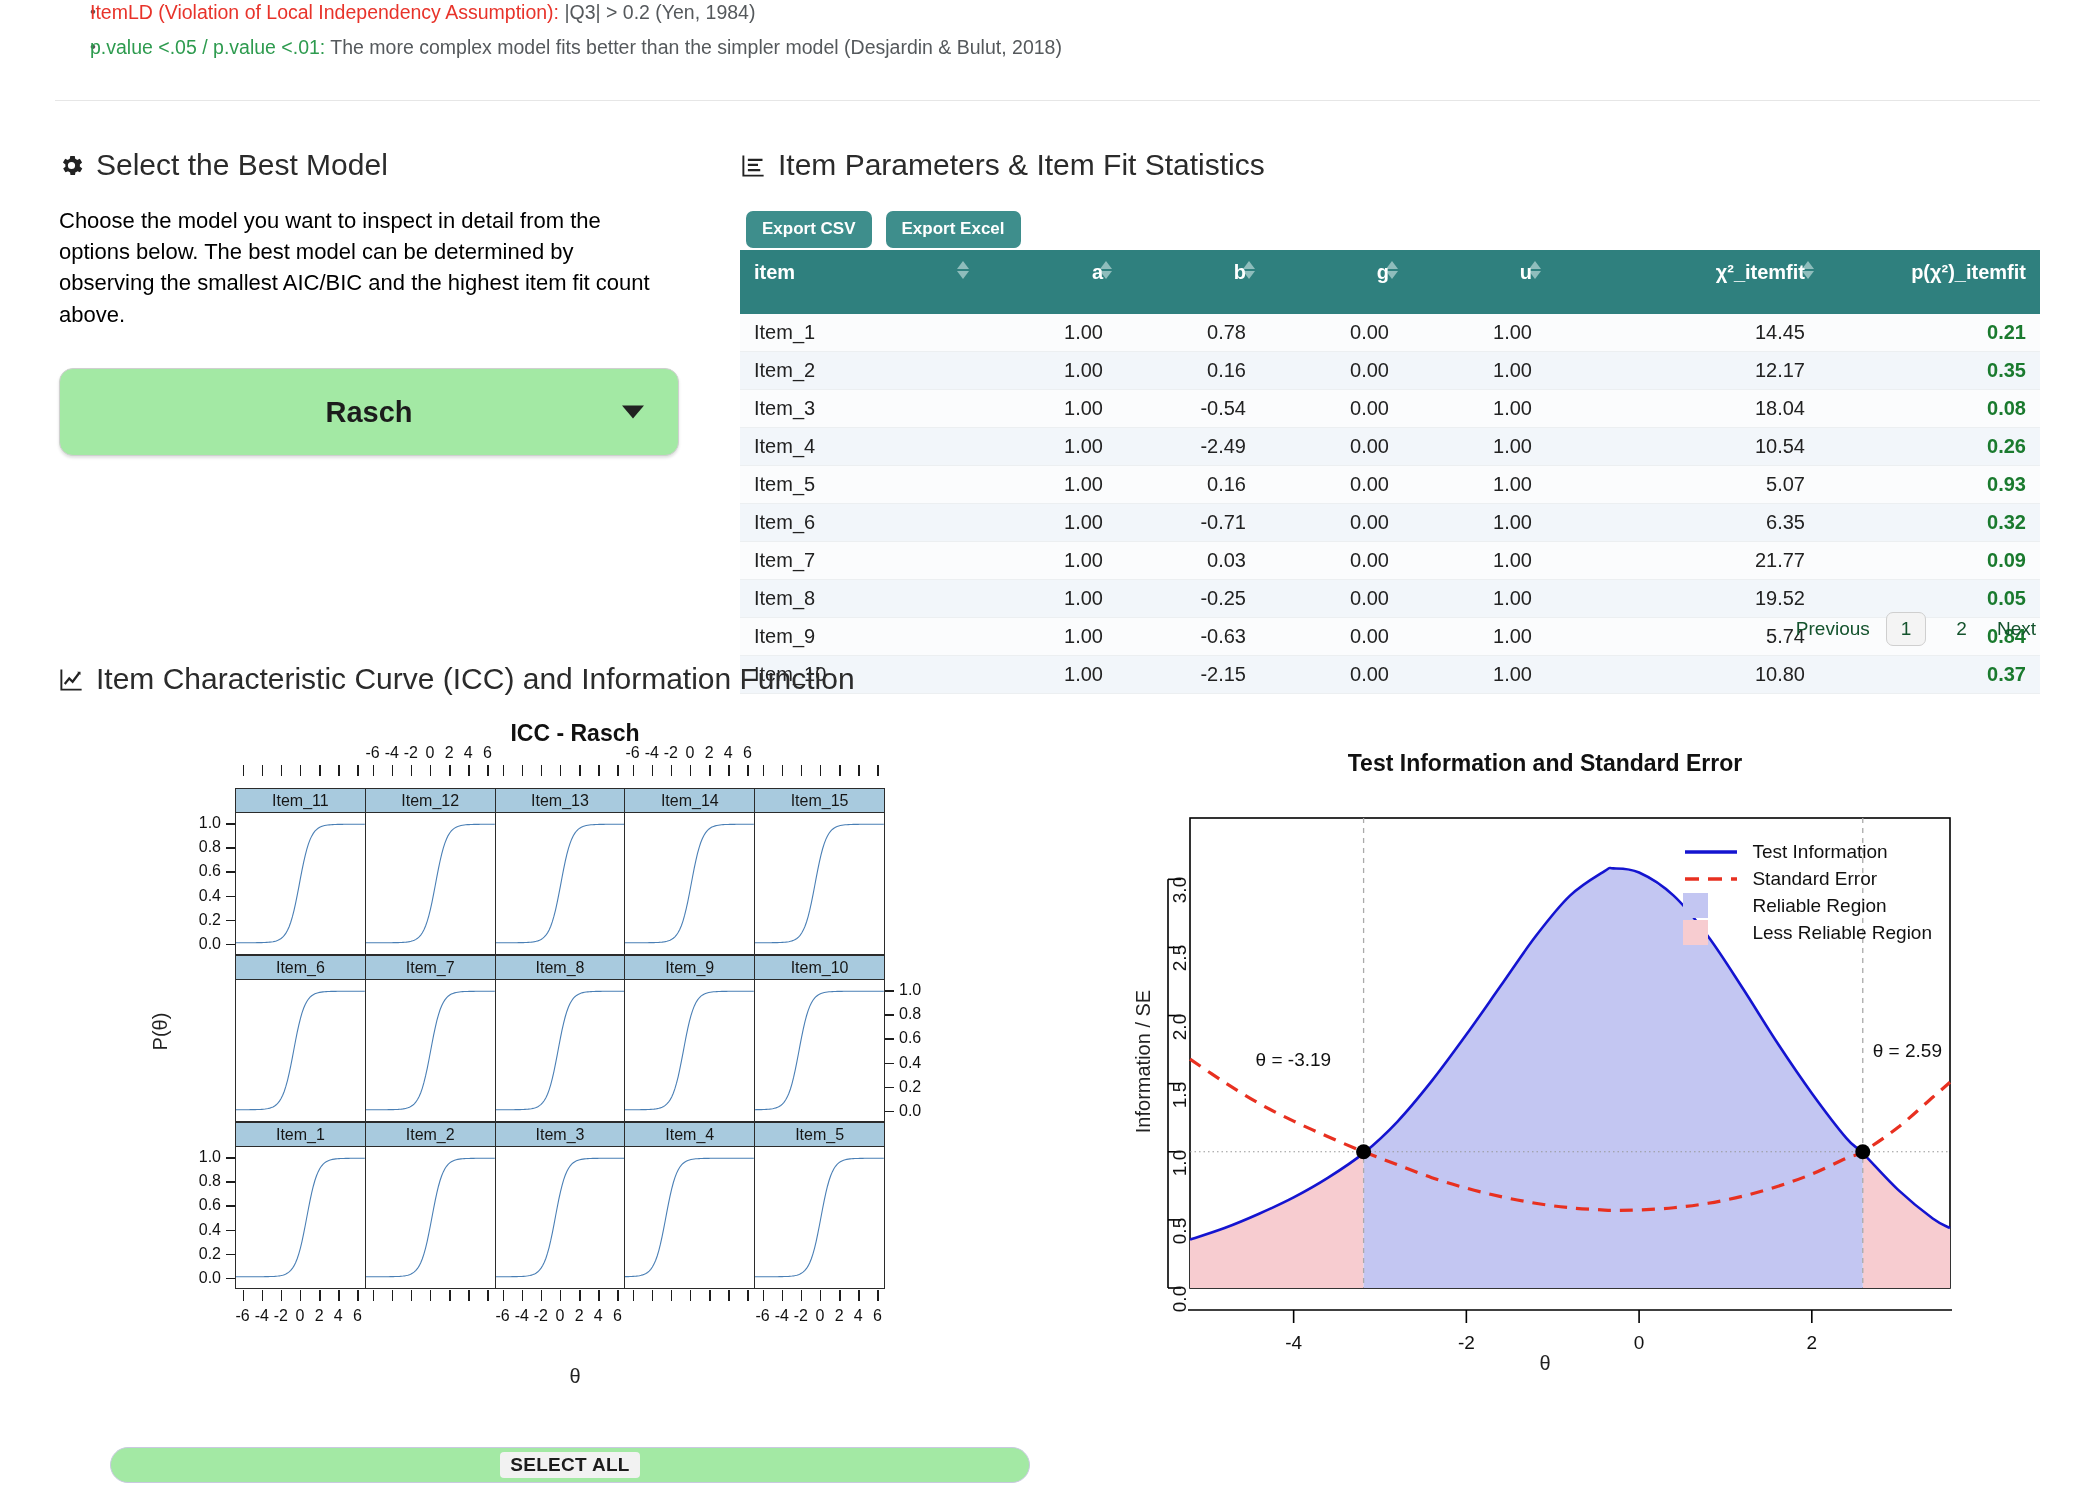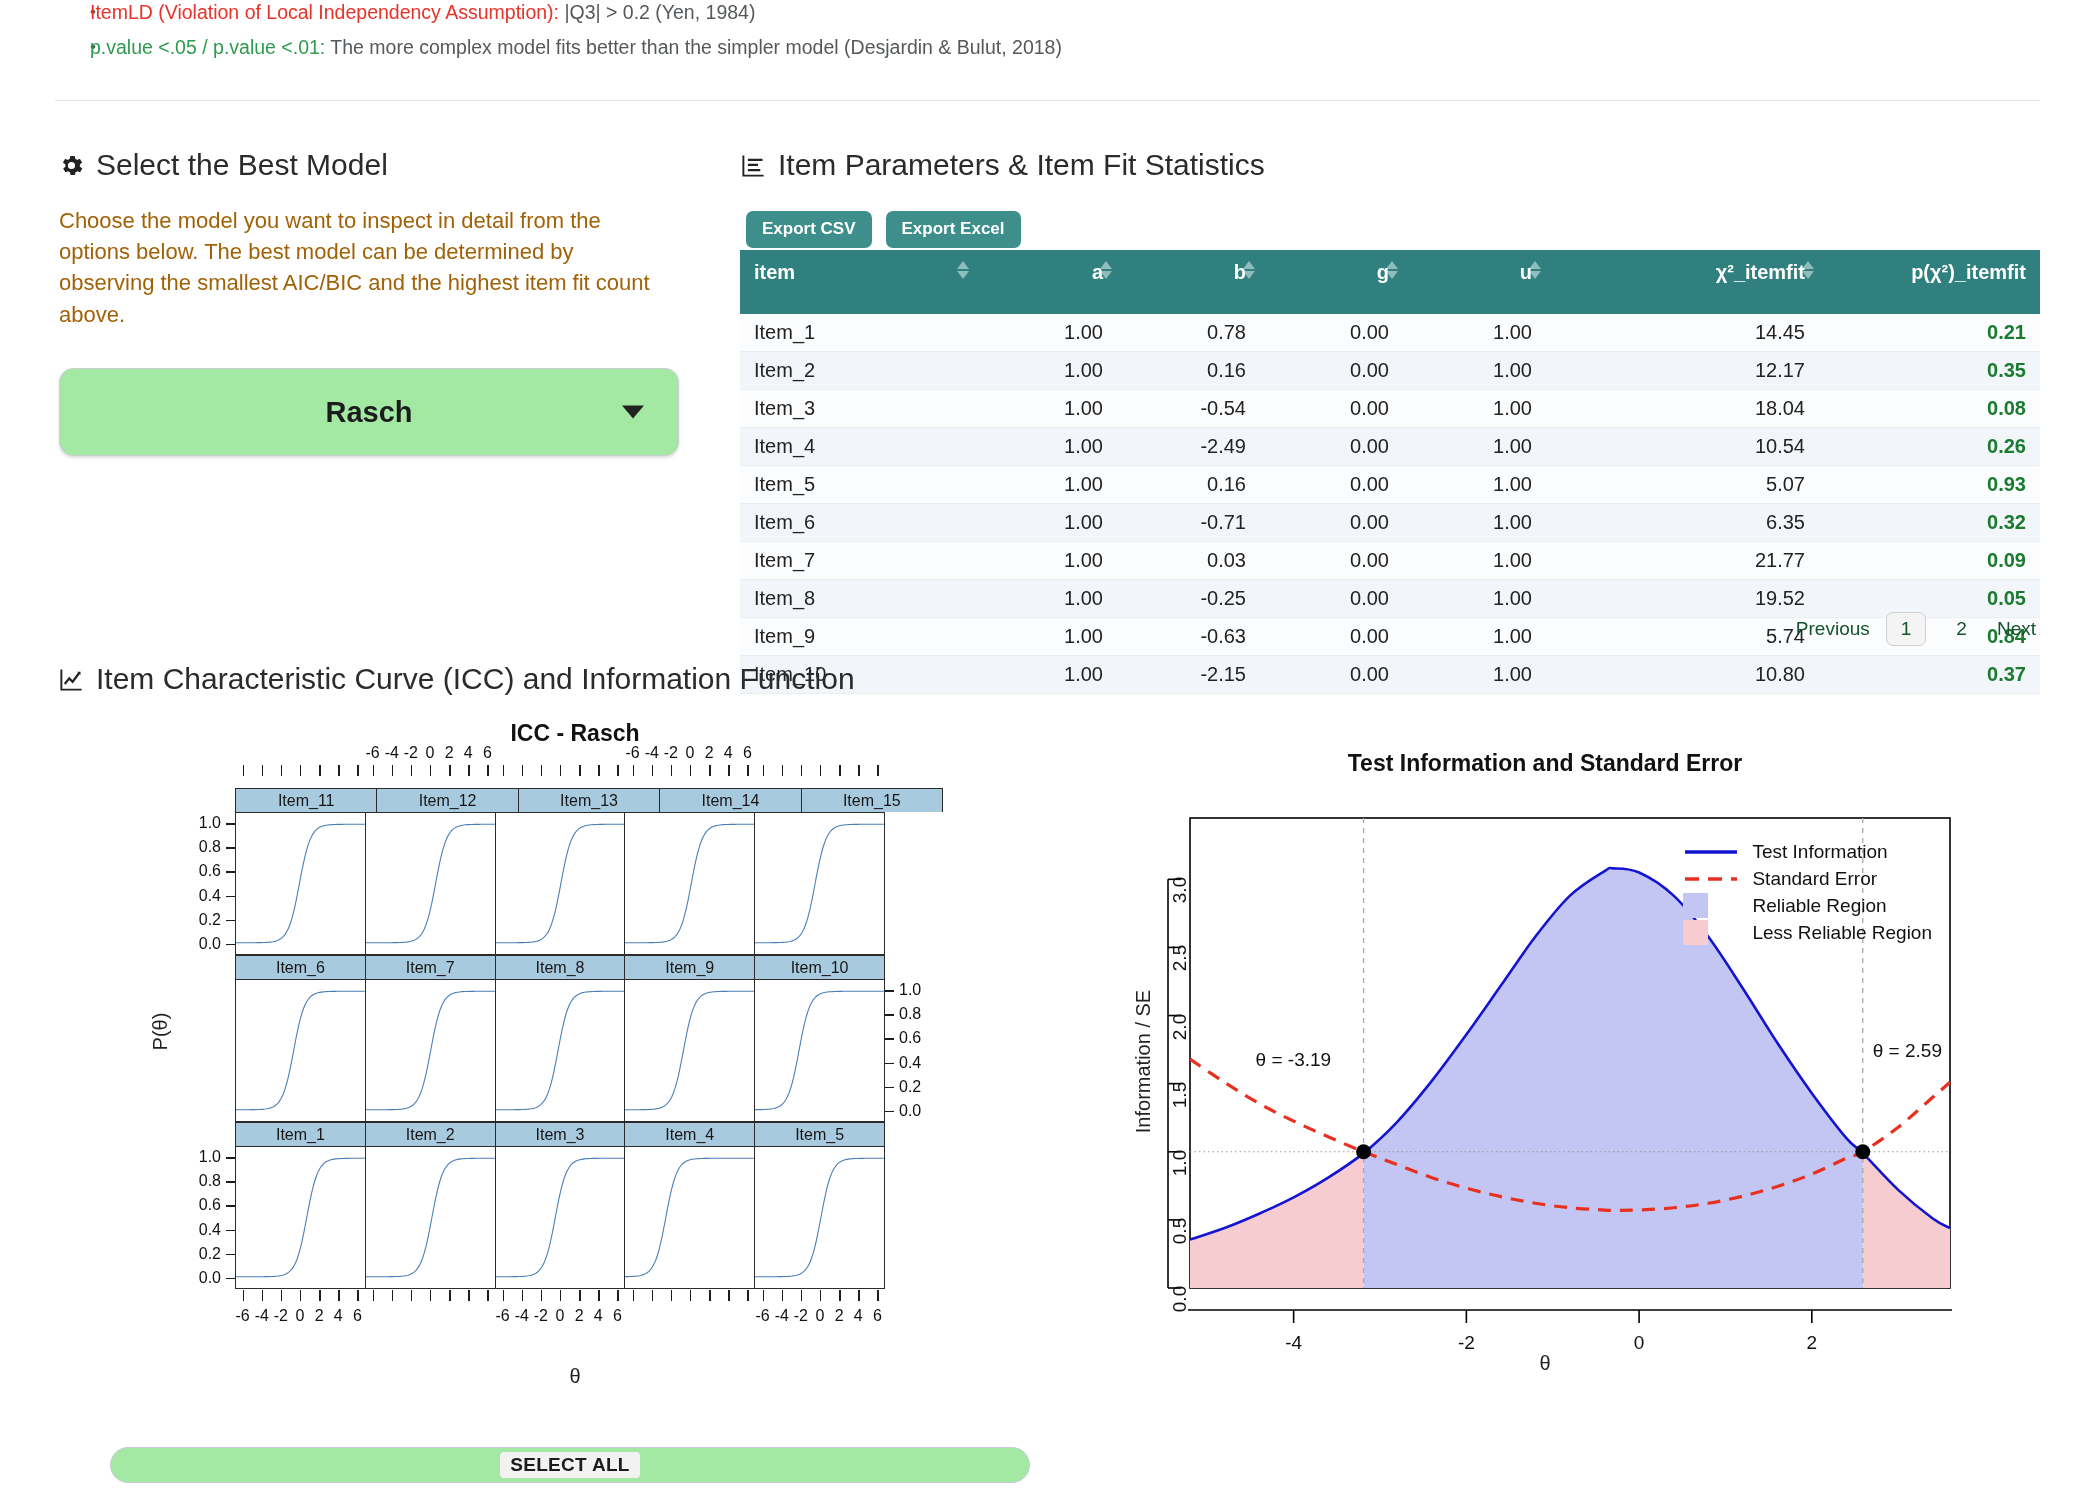--- a/index.html
+++ b/index.html
@@ -22,21 +22,21 @@
 
   .divider { position:absolute; left:55px; top:100px; width:1985px; height:1px; background:#e6e6e6; }
 
   
   .sec-h { display:flex; align-items:center; gap:11px; font-size:30px; color:#2b2b2b; font-weight:400; }
   .sec-h .ico { display:inline-flex; align-items:center; justify-content:center; }
 
   #best-model-head { position:absolute; left:58px; top:148px; }
   #best-model-desc {
     position:absolute; left:59px; top:205px; width:610px;
-    font-size:22px; line-height:1.42; color:#a16207;
+    font-size:22px; line-height:1.42; color:#000000;
   }
 
   
   #model-select {
     position:absolute; left:59px; top:368px; width:620px; height:88px;
     background:#a3e9a4; border:1px solid #cfcfcf; border-radius:14px;
     box-shadow: 0 2px 3px rgba(0,0,0,.12);
     display:flex; align-items:center; justify-content:center;
     cursor:pointer;
   }
@@ -420,21 +420,21 @@
         <span>
           <div class="tkline" style="left: 5.88235%; height: 11px; bottom: 0px;"></div>
           <div class="tkline" style="left: 20.5882%; height: 11px; bottom: 0px;"></div>
           <div class="tkline" style="left: 35.2941%; height: 11px; bottom: 0px;"></div>
           <div class="tkline" style="left: 50%; height: 11px; bottom: 0px;"></div>
           <div class="tkline" style="left: 64.7059%; height: 11px; bottom: 0px;"></div>
           <div class="tkline" style="left: 79.4118%; height: 11px; bottom: 0px;"></div>
           <div class="tkline" style="left: 94.1176%; height: 11px; bottom: 0px;"></div>
         </span>
       </div>
-      <div class="lat-strip" style="position: absolute; top: 0px; width: 708px;">
+      <div class="lat-strip" style="position: absolute; top: 0px; width: 650px;">
         <div>Item_11</div>
         <div>Item_12</div>
         <div>Item_13</div>
         <div>Item_14</div>
         <div>Item_15</div>
       </div>
       <div class="lat-panels" style="position: absolute; top: 24px; width: 650px;">
         <div class="cell">
           <svg viewBox="0 0 100 100" preserveAspectRatio="none">
             <path d="M0.00 92.00L1.25 92.00L2.50 92.00L3.75 92.00L5.00 92.00L6.25 92.00L7.50 91.99L8.75 91.99L10.00 91.99L11.25 91.99L12.50 91.98L13.75 91.98L15.00 91.97L16.25 91.96L17.50 91.95L18.75 91.93L20.00 91.90L21.25 91.87L22.50 91.83L23.75 91.77L25.00 91.70L26.25 91.59L27.50 91.46L28.75 91.28L30.00 91.04L31.25 90.72L32.50 90.30L33.75 89.75L35.00 89.02L36.25 88.06L37.50 86.82L38.75 85.23L40.00 83.19L41.25 80.64L42.50 77.48L43.75 73.68L45.00 69.20L46.25 64.09L47.50 58.46L48.75 52.50L50.00 46.43L51.25 40.52L52.50 34.97L53.75 29.97L55.00 25.60L56.25 21.91L57.50 18.87L58.75 16.41L60.00 14.46L61.25 12.93L62.50 11.75L63.75 10.84L65.00 10.14L66.25 9.62L67.50 9.22L68.75 8.91L70.00 8.69L71.25 8.51L72.50 8.39L73.75 8.29L75.00 8.22L76.25 8.16L77.50 8.12L78.75 8.09L80.00 8.07L81.25 8.05L82.50 8.04L83.75 8.03L85.00 8.02L86.25 8.02L87.50 8.01L88.75 8.01L90.00 8.01L91.25 8.01L92.50 8.00L93.75 8.00L95.00 8.00L96.25 8.00L97.50 8.00L98.75 8.00L100.00 8.00" fill="none" stroke="#4a7fb5" stroke-width="1.1" vector-effect="non-scaling-stroke"></path>

